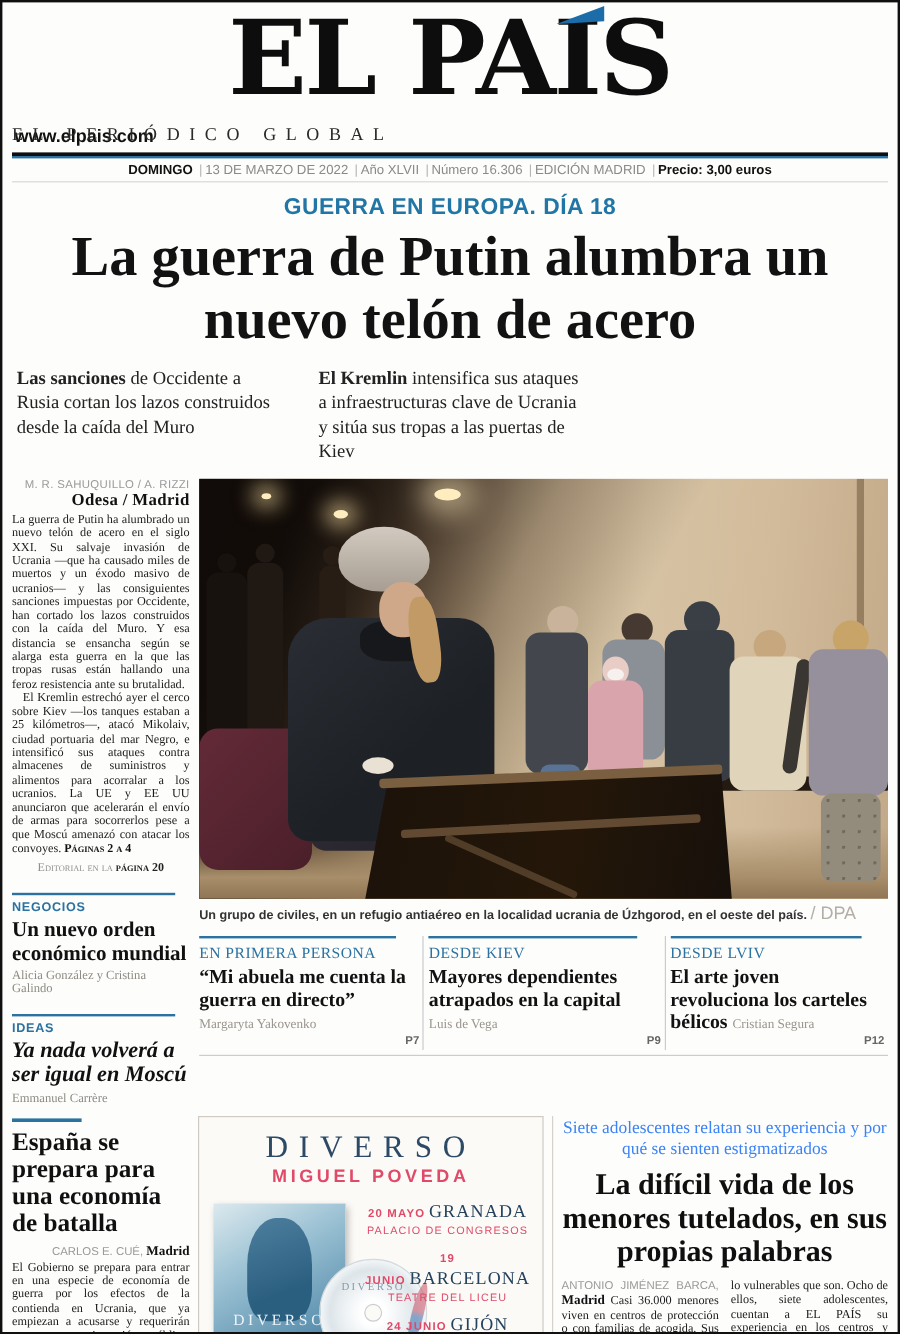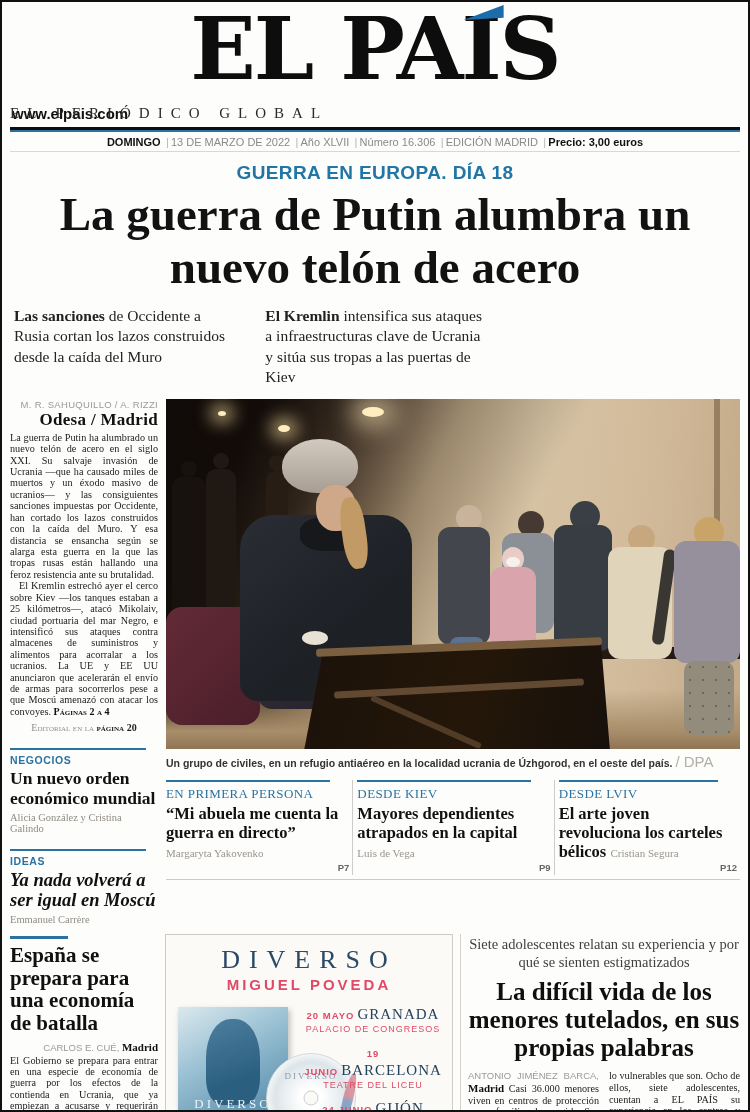--- a/index.html
+++ b/index.html
@@ -31,21 +31,21 @@
   .headline { text-align:center; font:bold 47px/1.13 "Liberation Serif", serif; color:#121212;
               margin:4px 0 12px; }
   .standfirsts { display:grid; grid-template-columns:1fr 1fr 1fr; gap:0 32px; margin:0 4px 12px;
                  font:15.5px/1.3 "Liberation Serif", serif; color:#222; }
   .standfirst b { font-weight:bold; }
 
   .main-row { display:flex; gap:8px; margin-top:2px; }
   .left-rail { width:148px; flex:none; }
   .lead-byline { text-align:right; font:9.5px "Liberation Sans", sans-serif; color:#9a9a9a;
                  letter-spacing:.3px; margin-bottom:2px; }
-  .lead-byline b { display:block; font-family:"Liberation Serif", serif; font-size:17px; color:#111; }
+  .lead-byline b { display:block; font-family:"Liberation Serif", serif; font-size:14px; color:#111; }
   .body-text { font:10.2px/1.12 "Liberation Serif", serif; color:#1b1b1b; text-align:justify; }
   .body-text p + p { text-indent:9px; }
   .pages-ref { font-variant:small-caps; font-weight:bold; white-space:nowrap; font-size:10px; color:#111; }
   .editorial { text-align:center; font:10px "Liberation Serif", serif; font-variant:small-caps;
                color:#8f8f8f; margin-top:5px; }
   .editorial b { color:#222; }
   .section { margin-top:15px; }
   .sec-rule { height:2px; background:#2b72a0; width:92%; margin-bottom:4px; }
   .sec-label { font:bold 10.5px "Liberation Sans", sans-serif; color:#2b72a0; letter-spacing:.6px; }
   .sec-title { font:bold 17.5px/1.12 "Liberation Serif", serif; color:#111; margin-top:3px; }
@@ -170,21 +170,21 @@
   .ad-logo-m { position:absolute; left:14px; bottom:10px; width:30px; height:30px; border:2px solid #203a55;
                border-radius:50%; text-align:center; font:bold 16px/27px "Liberation Serif", serif; color:#203a55; }
   .ad-logo-m::after { content:""; position:absolute; left:-2px; right:-2px; bottom:-7px; height:3px;
                background:#8a8a8a; }
   .ad-logo-label { position:absolute; right:12px; bottom:14px; width:48px; height:24px; background:#2f6bb0;
                border-radius:48% 52% 52% 48% / 58% 58% 42% 42%; transform:skewX(-6deg); }
   .ad-logo-label::after { content:""; position:absolute; left:8px; bottom:5px; width:34px; height:3px;
                background:rgba(255,255,255,.85); border-radius:2px; transform:rotate(-4deg); }
 
   .minors { flex:1; min-width:0; border-left:1px solid #d5d2cc; padding-left:7px; }
-  .mn-kicker { text-align:center; font:14.5px/1.22 "Liberation Serif", serif; color:#404040; margin-top:2px; }
+  .mn-kicker { text-align:center; font:14.5px/1.22 "Liberation Serif", serif; color:#3b82f6; margin-top:2px; }
   .mn-title { text-align:center; font:bold 25px/1.12 "Liberation Serif", serif; color:#0f0f0f; margin:7px 0 8px; }
   .mn-cols { column-count:2; column-gap:10px; font:10.2px/1.14 "Liberation Serif", serif;
              color:#1b1b1b; text-align:justify; }
   .mn-byline { font:9.5px "Liberation Sans", sans-serif; color:#9a9a9a; }
   .mn-byline b { font-family:"Liberation Serif", serif; font-size:11px; color:#111; }
 </style>
 </head>
 <body>
 
 <div class="page">

